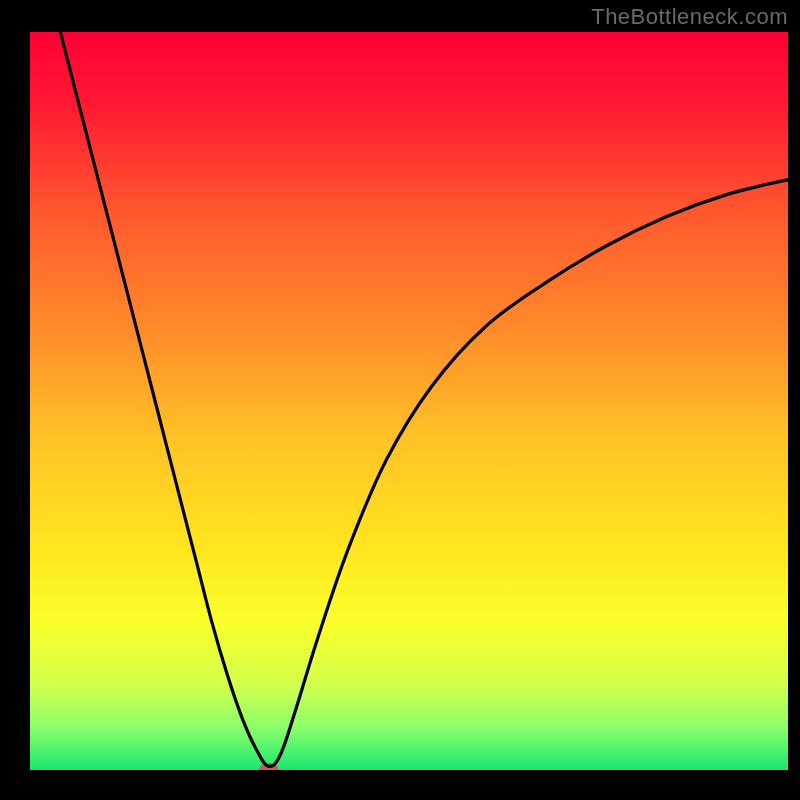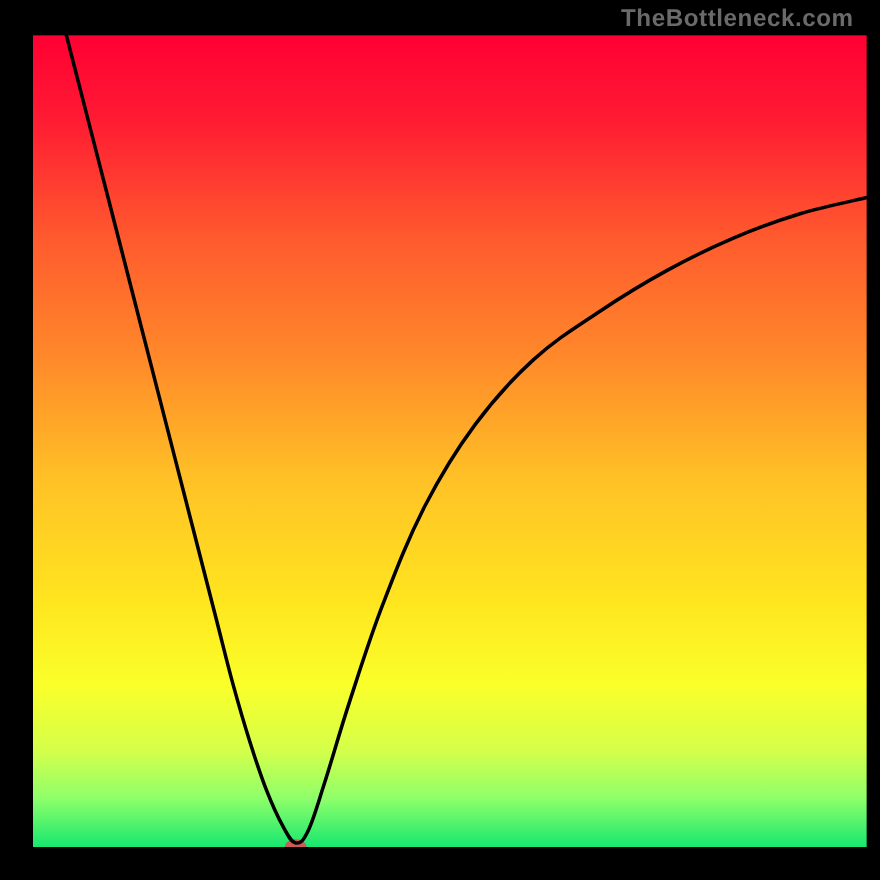--- a/index.html
+++ b/index.html
@@ -12,24 +12,24 @@
     overflow: hidden;
   }
   .stage {
     position: relative;
     width: 800px;
     height: 800px;
   }
   .watermark {
     position: absolute;
     top: 4px;
-    right: 24px;
+    right: 12px;
     color: #6a6a6a;
     font-size: 22px;
-    font-weight: 700;
+    font-weight: 400;
     letter-spacing: 0.5px;
     user-select: none;
   }
   svg {
     display: block;
   }
 </style>
 </head>
 <body>
 

